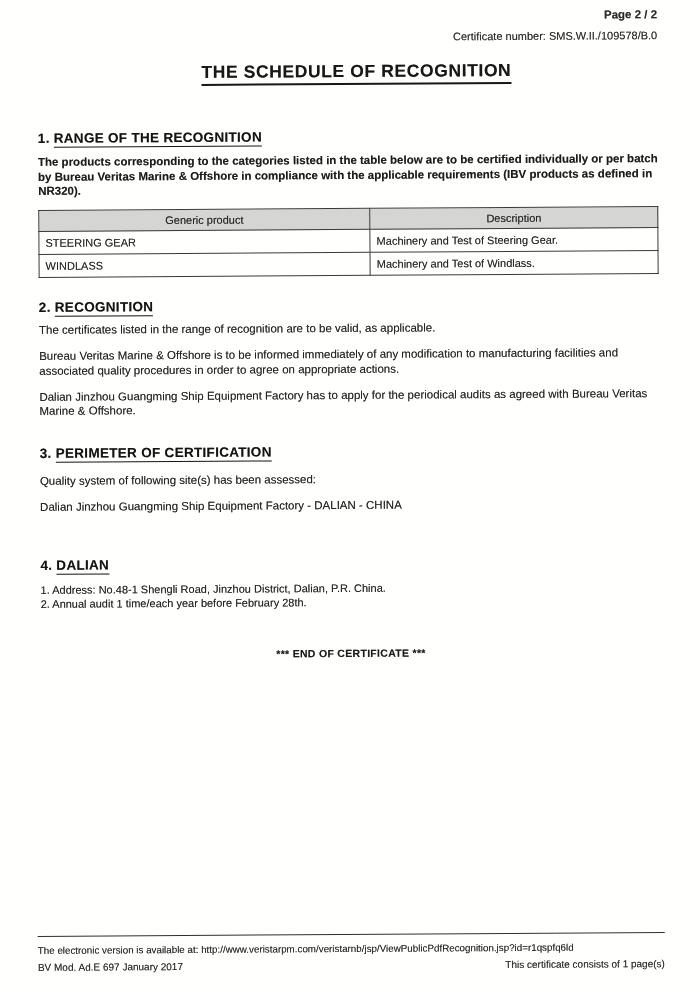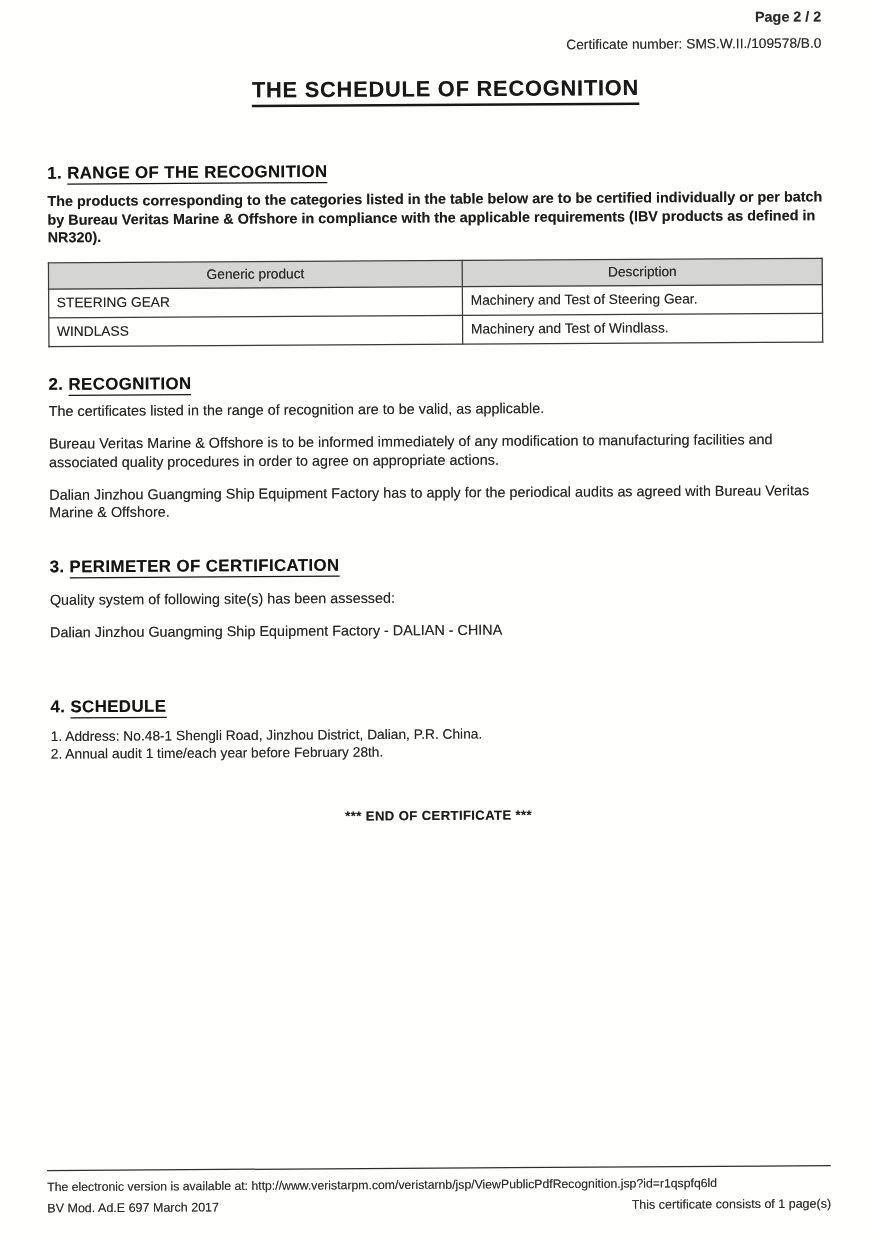--- a/index.html
+++ b/index.html
@@ -191,32 +191,32 @@
 
       <div class="section-heading s3-heading">
         <span>3.</span>
         <span class="underlined">PERIMETER OF CERTIFICATION</span>
       </div>
       <p class="body-text para" style="margin-top:13px">Quality system of following site(s) has been assessed:</p>
       <p class="body-text para" style="margin-top:12px">Dalian Jinzhou Guangming Ship Equipment Factory - DALIAN - CHINA</p>
 
       <div class="section-heading s4-heading">
         <span>4.</span>
-        <span class="underlined">SCHEDULE</span>
+        <span class="underlined">DALIAN</span>
       </div>
       <div class="remarks-list">
         <div class="remark-item">1. Address: No.48-1 Shengli Road, Jinzhou District, Dalian, P.R. China.</div>
         <div class="remark-item">2. Annual audit 1 time/each year before February 28th.</div>
       </div>
 
       <div class="end-marker">*** END OF CERTIFICATE ***</div>
 
     </div>
 
     <div class="footer">
       <div class="electronic-version">The electronic version is available at: http://www.veristarpm.com/veristarnb/jsp/ViewPublicPdfRecognition.jsp?id=r1qspfq6ld</div>
       <div class="footer-row">
-        <span>BV Mod. Ad.E 697 March 2017</span>
+        <span>BV Mod. Ad.E 697 January 2017</span>
         <span>This certificate consists of 1 page(s)</span>
       </div>
     </div>
   </div>
 </div>
 
 </body></html>

